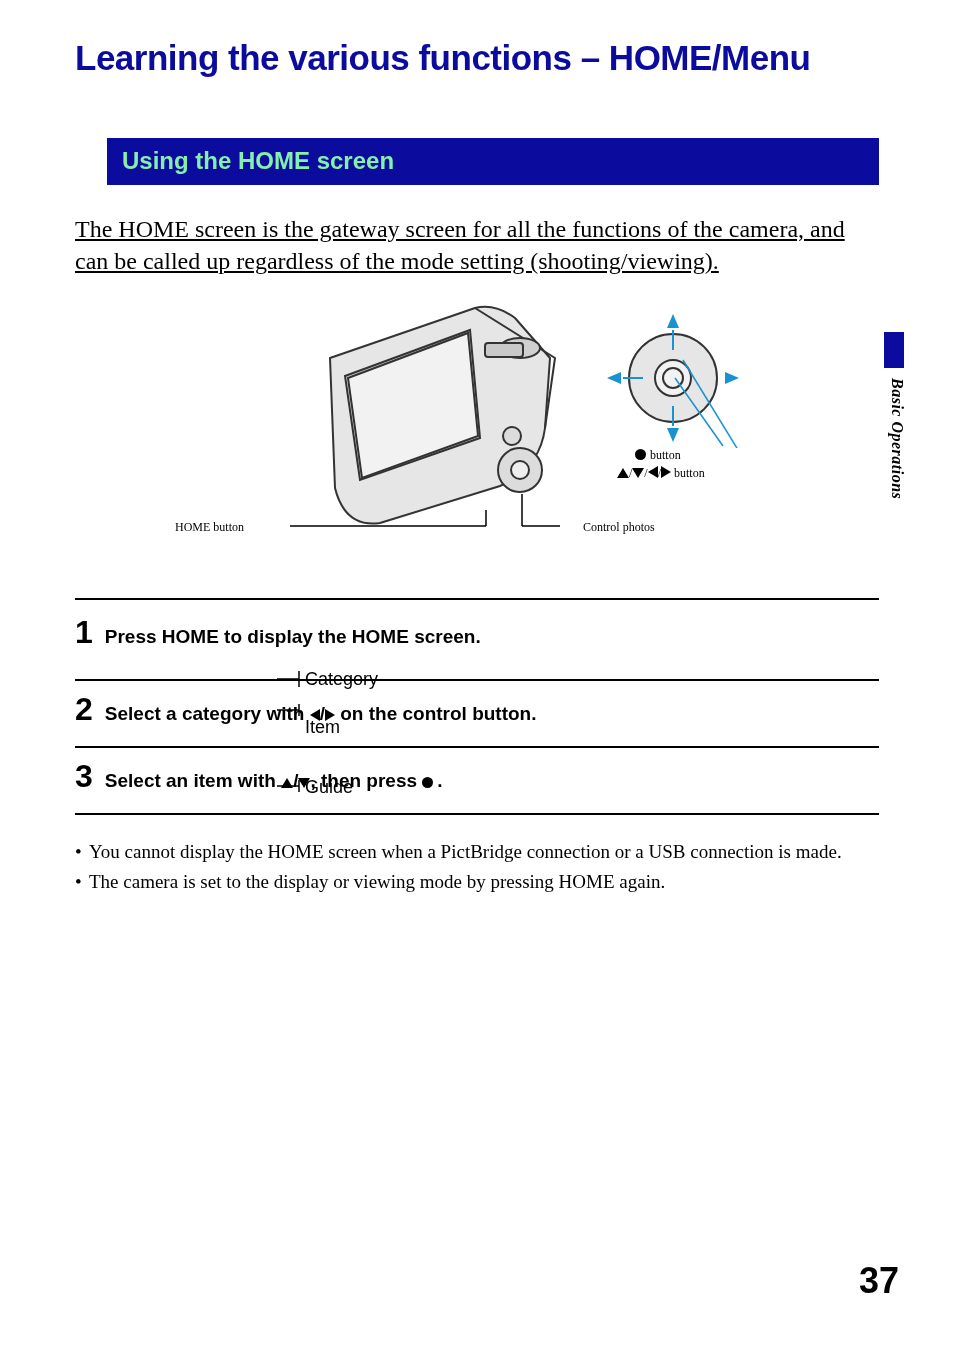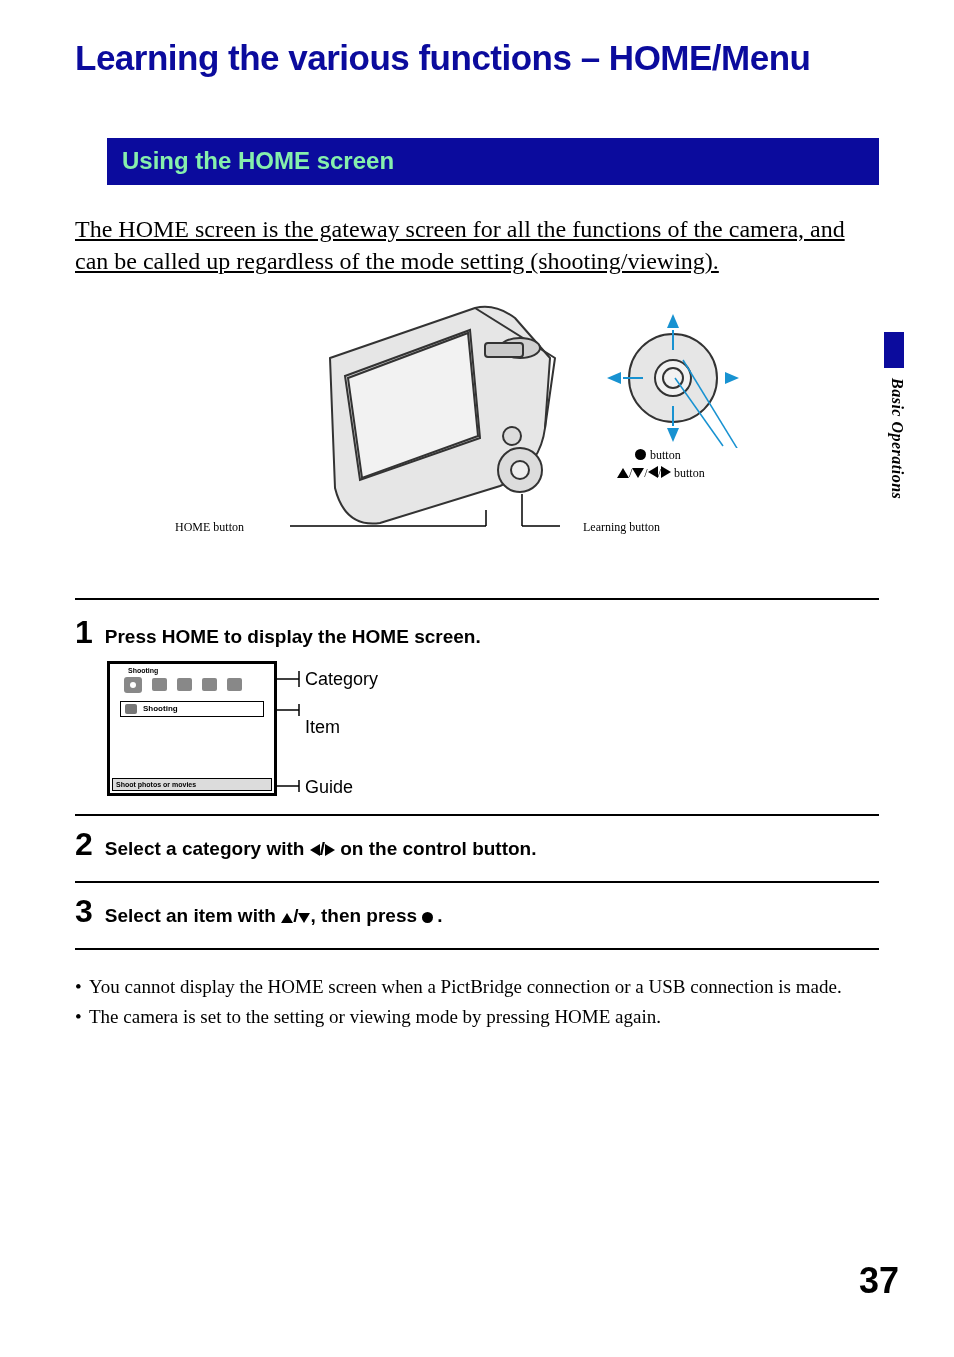--- a/index.html
+++ b/index.html
@@ -171,52 +171,37 @@
     <polygon points="156,70 142,64 142,76" fill="#1892d1"></polygon>
     <line x1="90" y1="22" x2="90" y2="42" stroke="#1892d1" stroke-width="2"></line>
     <line x1="90" y1="98" x2="90" y2="118" stroke="#1892d1" stroke-width="2"></line>
     <line x1="40" y1="70" x2="60" y2="70" stroke="#1892d1" stroke-width="2"></line>
 
     <line x1="92" y1="70" x2="140" y2="138" stroke="#1892d1" stroke-width="1.5"></line>
     <line x1="100" y1="52" x2="160" y2="150" stroke="#1892d1" stroke-width="1.5"></line>
   </svg>
 
   <div class="diag-label lbl-home">HOME button</div>
-  <div class="diag-label lbl-control">Learning button</div>
+  <div class="diag-label lbl-control">Control photos</div>
   <div class="diag-label lbl-button">
     <span class="blob"></span><span>button</span>
   </div>
   <div class="diag-label lbl-dir">
     <span class="tri-up"></span>/<span class="tri-down"></span>/<span class="tri-left"></span>/<span class="tri-right"></span>
     <span>button</span>
   </div>
 </div>
 
 <div class="step-block start">
   <div style="border-top:2px solid #000; padding-top:14px;">
   <div class="step-line">
     <span class="step-num">1</span>
     <span class="step-text">Press HOME to display the HOME screen.</span>
   </div>
   <div class="step-inner">
-    <div class="lcd">
-      <div class="lcd-top">Shooting</div>
-      <div class="lcd-icons">
-        <span class="lcd-icon cam"></span>
-        <span class="lcd-icon"></span>
-        <span class="lcd-icon"></span>
-        <span class="lcd-icon"></span>
-        <span class="lcd-icon"></span>
-      </div>
-      <div class="lcd-item">
-        <span class="lcd-icon"></span>
-        <span>Shooting</span>
-      </div>
-      <div class="lcd-guide">Shoot photos or movies</div>
-    </div>
     
     <svg style="position:absolute; left:202px; top:0;" width="40" height="135">
       <line x1="0" y1="18" x2="22" y2="18" stroke="#000" stroke-width="1.5"></line>
       <line x1="22" y1="10" x2="22" y2="26" stroke="#000" stroke-width="1.5"></line>
       <line x1="0" y1="49" x2="22" y2="49" stroke="#000" stroke-width="1.5"></line>
       <line x1="22" y1="43" x2="22" y2="55" stroke="#000" stroke-width="1.5"></line>
       <line x1="0" y1="125" x2="22" y2="125" stroke="#000" stroke-width="1.5"></line>
       <line x1="22" y1="119" x2="22" y2="131" stroke="#000" stroke-width="1.5"></line>
     </svg>
     <div class="callout" style="left:230px; top:8px;">Category</div>
@@ -240,16 +225,16 @@
     <span class="step-num">3</span>
     <span class="step-text">
       Select an item with <span class="tri-up"></span>/<span class="tri-down"></span>, then press <span class="blob"></span>.
     </span>
   </div>
 </div>
 <div class="border-after-steps"></div>
 
 <ul class="notes">
   <li>You cannot display the HOME screen when a PictBridge connection or a USB connection is made.</li>
-  <li>The camera is set to the setting or viewing mode by pressing HOME again.</li>
+  <li>The camera is set to the display or viewing mode by pressing HOME again.</li>
 </ul>
 
 <div class="page-num">37</div>
 
 </body></html>

